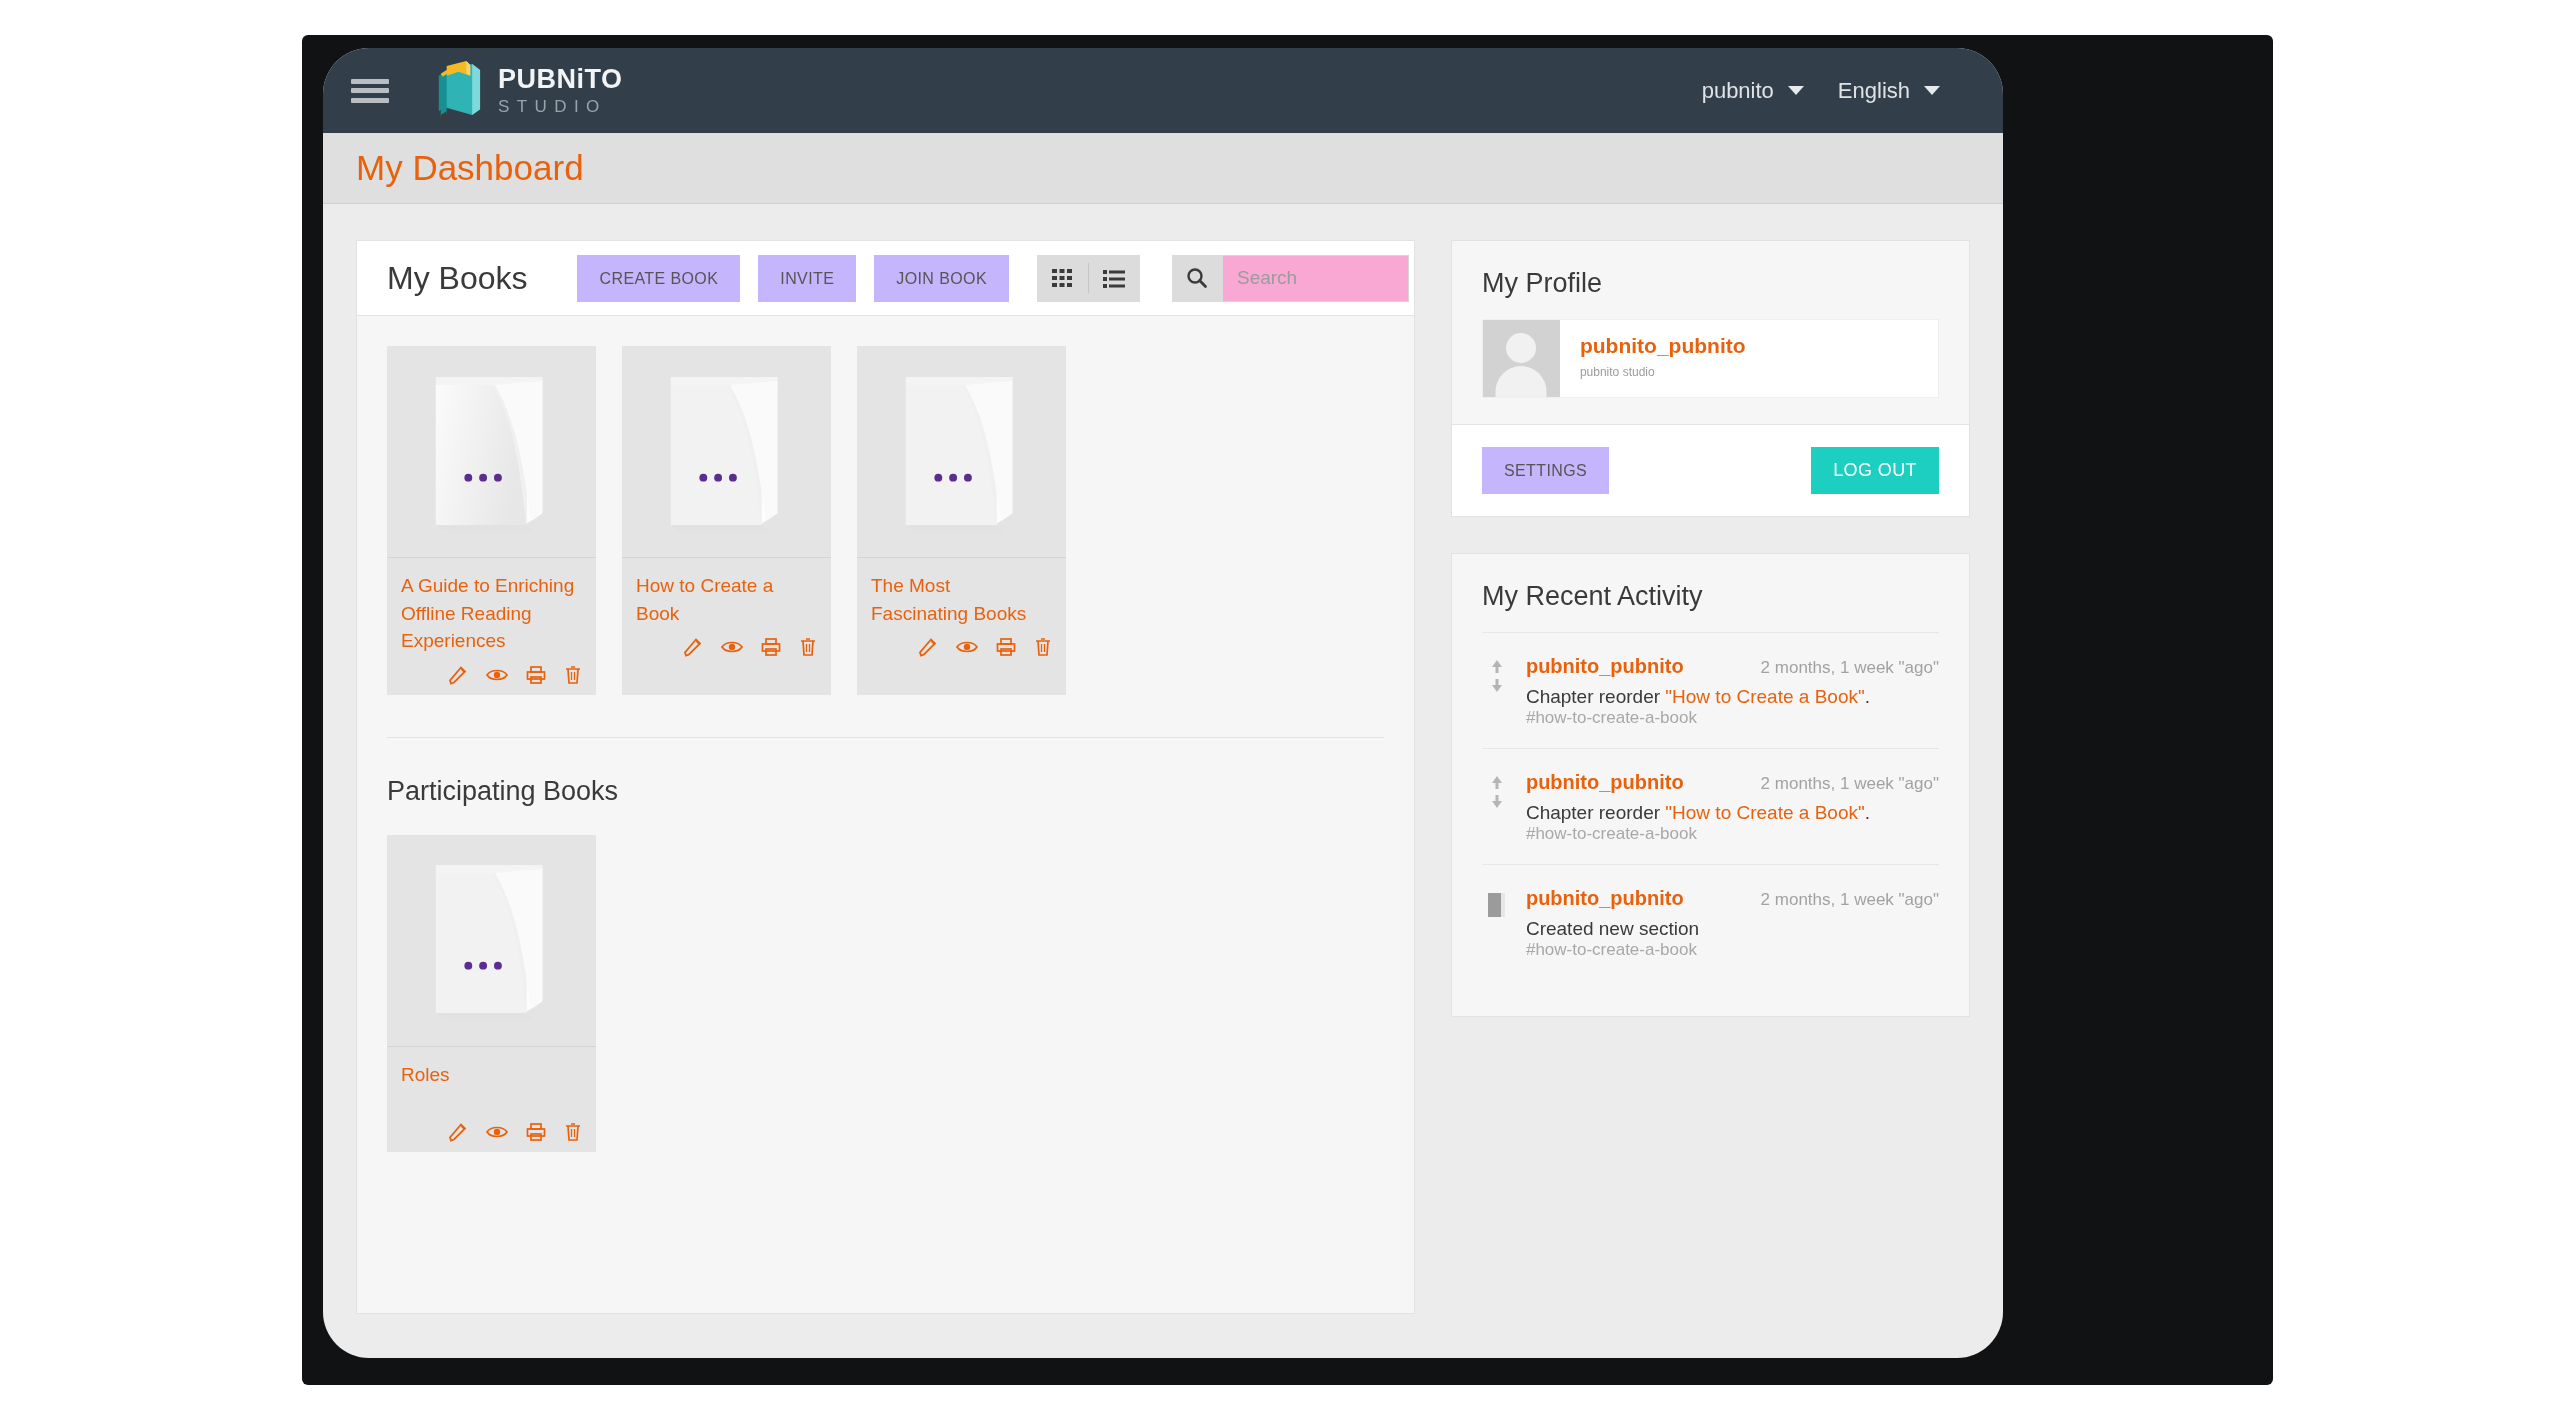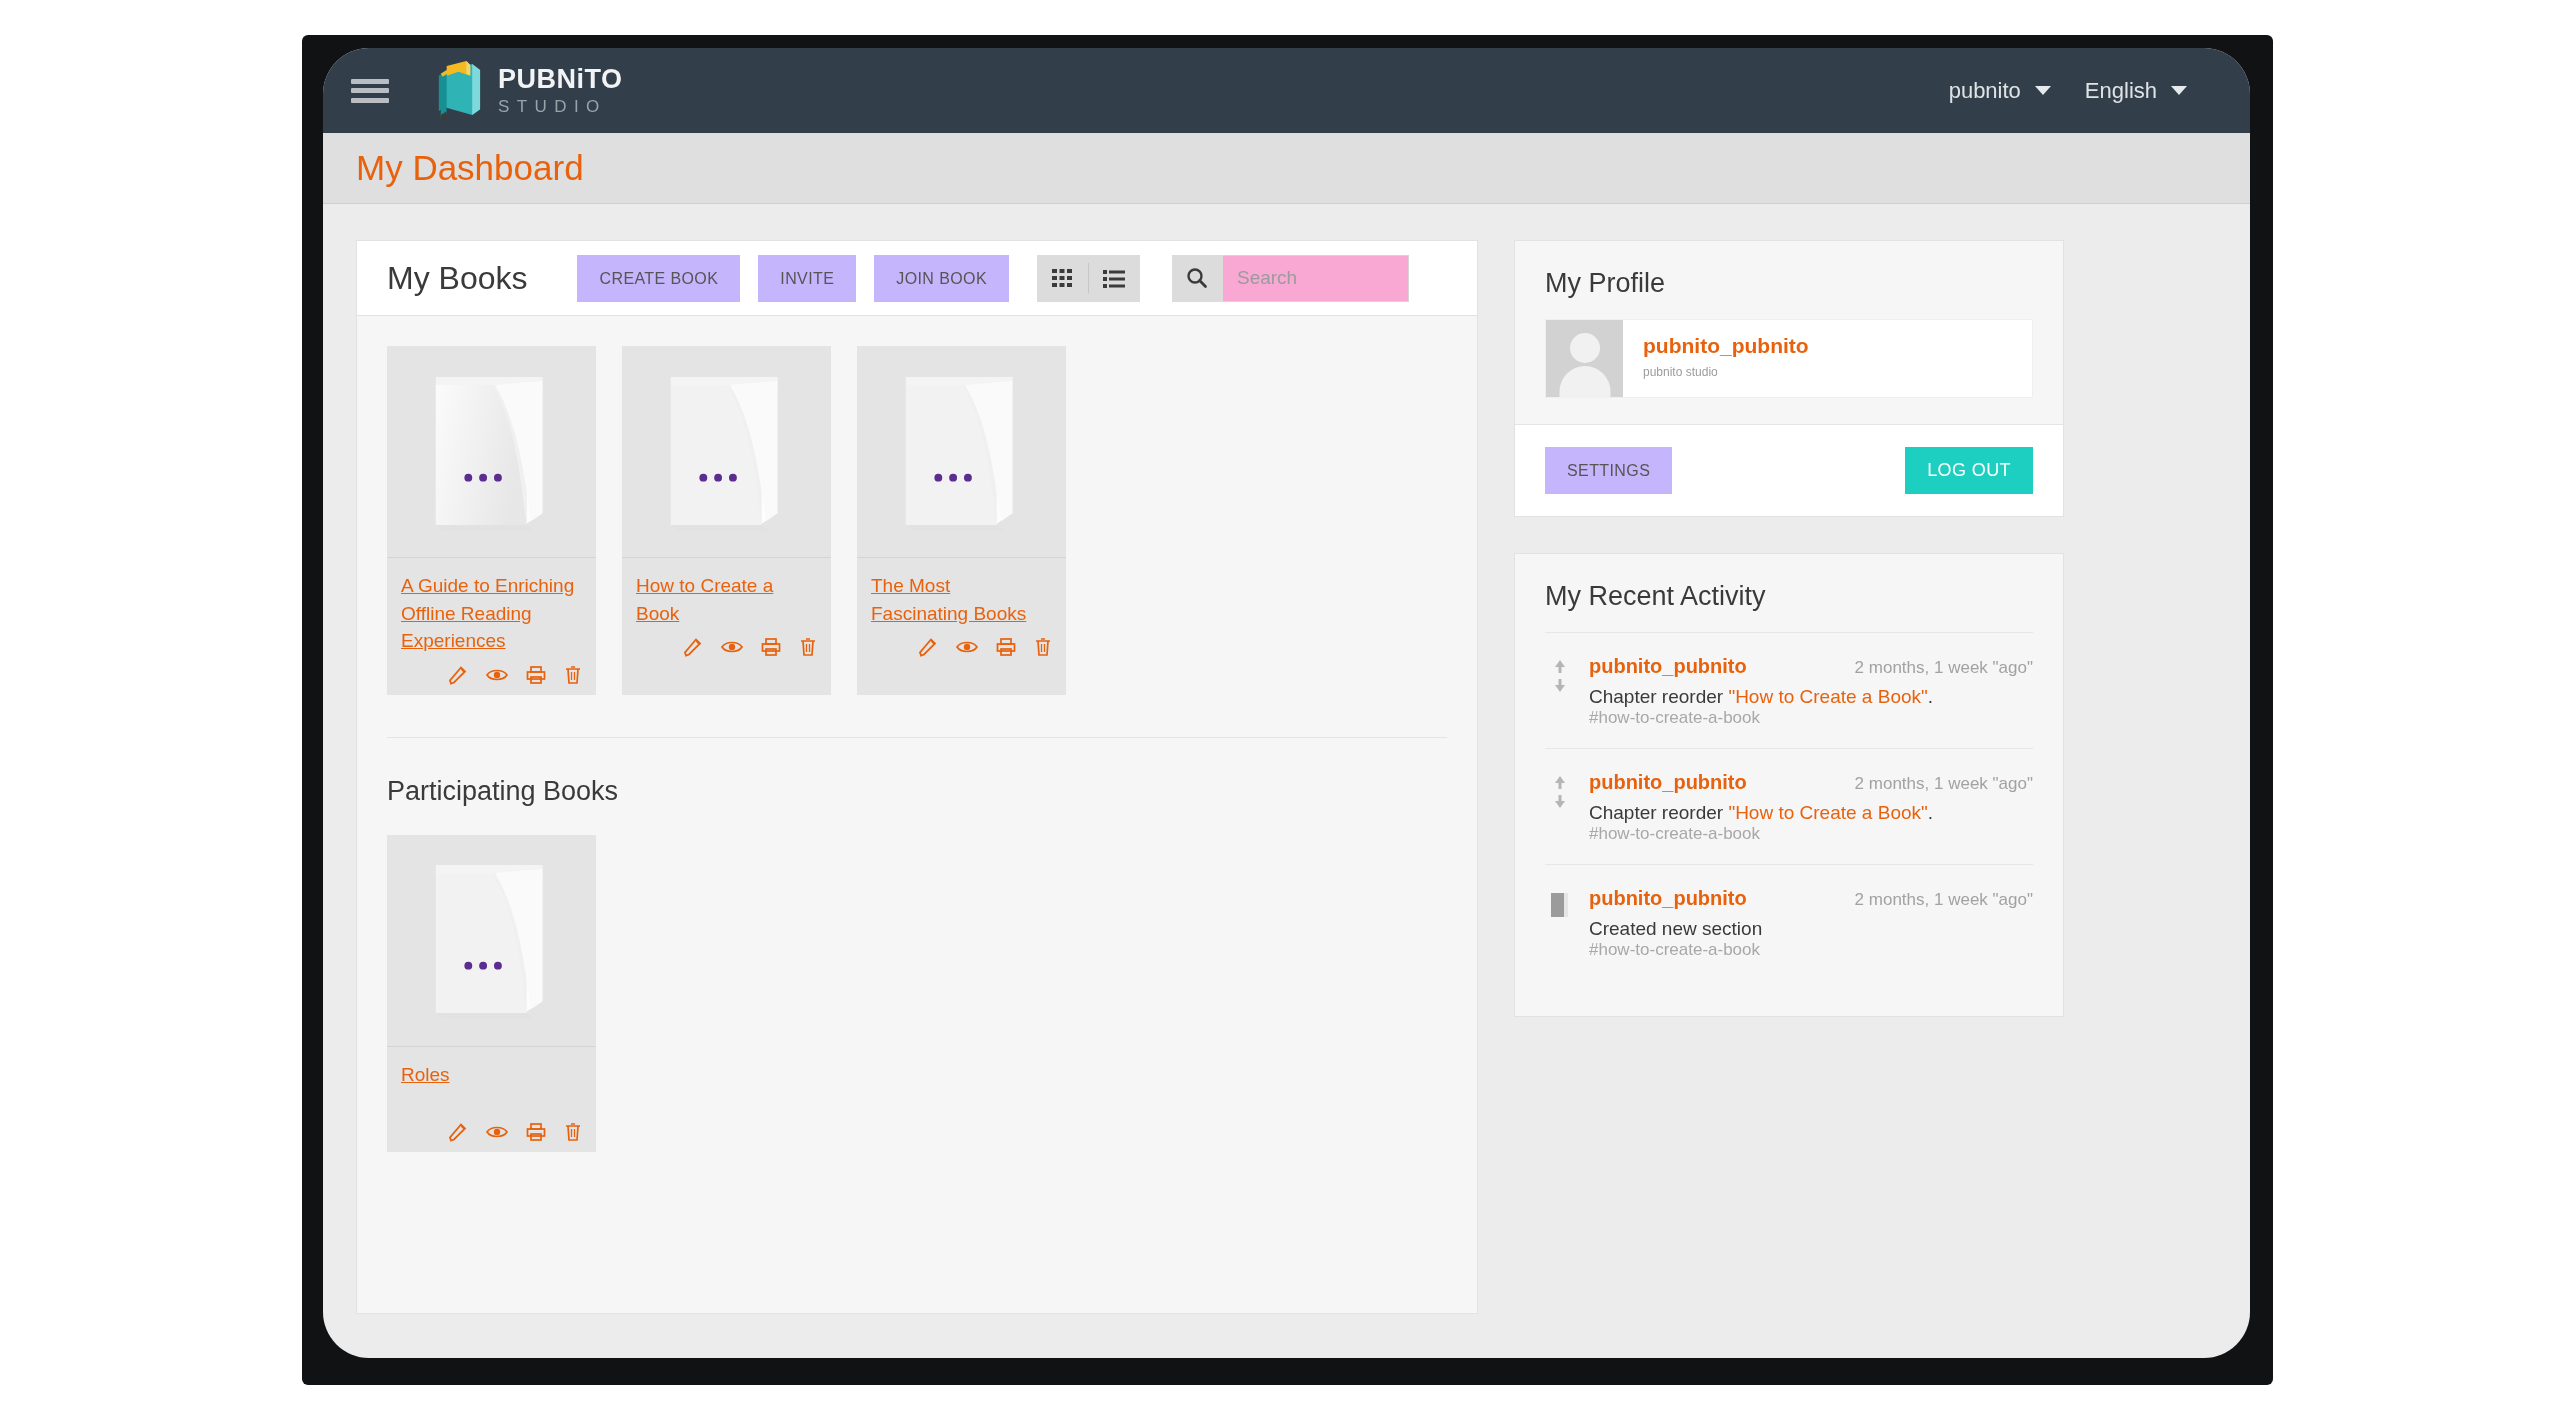--- a/index.html
+++ b/index.html
@@ -14,21 +14,21 @@
   .bezel {
     position: absolute;
     left: 302px; top: 35px;
     width: 1971px; height: 1350px;
     background: #111214;
     border-radius: 6px;
   }
   .viewport {
     position: absolute;
     left: 323px; top: 48px;
-    width: 1927px; height: 1310px;
+    width: 1680px; height: 1310px;
     background: #ececec;
     border-radius: 46px;
     overflow: hidden;
   }
 
   
   .navbar {
     position: relative;
     height: 85px;
     background: #323f4b;
@@ -177,21 +177,20 @@
     border-bottom: 1px solid #d4d4d4;
   }
   .book-meta {
     padding: 14px 14px 10px 14px;
     min-height: 105px;
     display: flex; flex-direction: column;
   }
   .book-title {
     color: #e8620d; font-size: 19px; line-height: 1.45;
     overflow: hidden;
-    text-decoration: underline;
   }
   .book-actions {
     margin-top: auto;
     display: flex; justify-content: flex-end; gap: 18px;
     padding-top: 10px;
   }
   .act { cursor: pointer; display: flex; }
 
   .divider {
     height: 1px; background: #e4e4e4;

